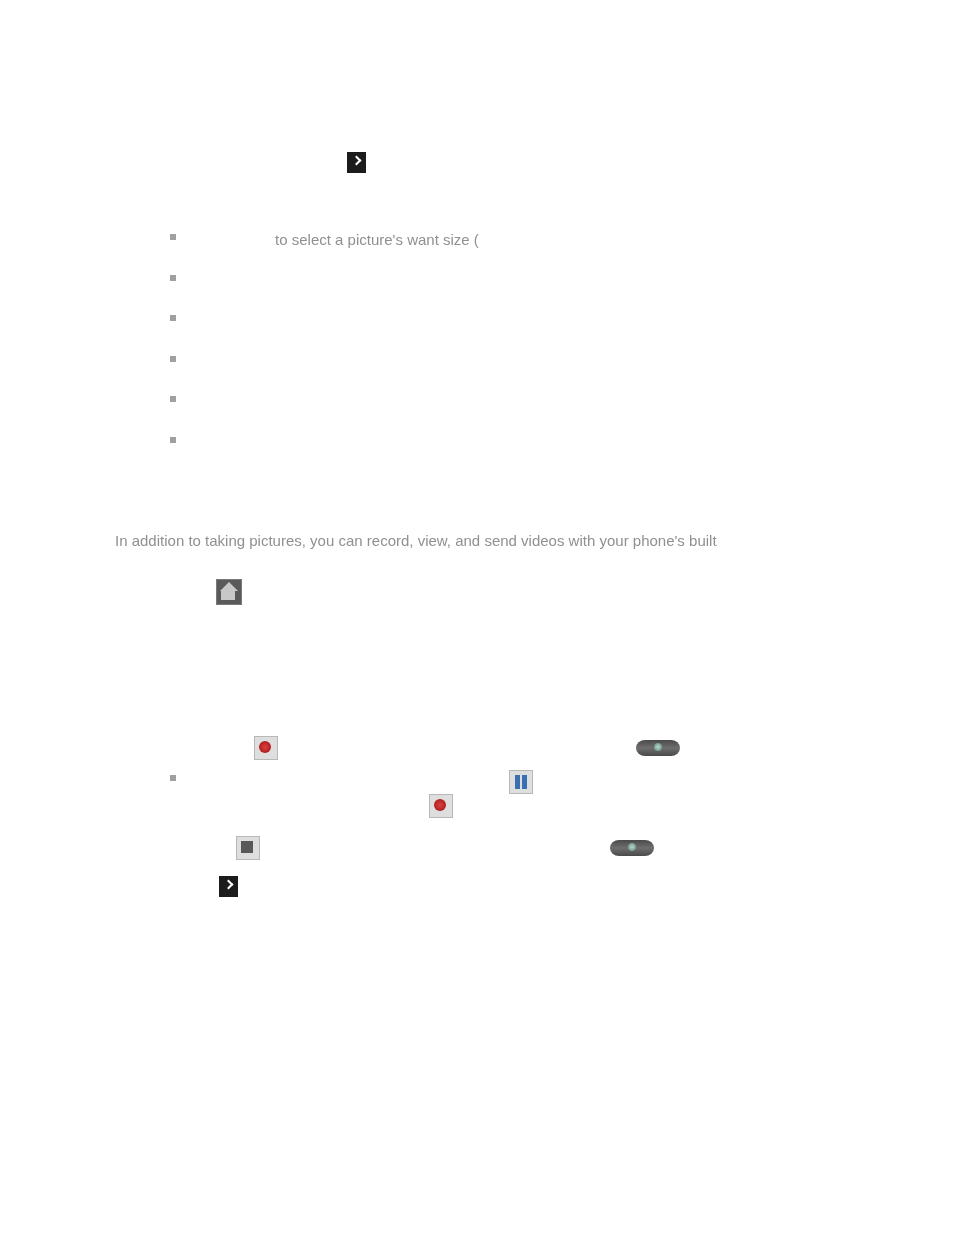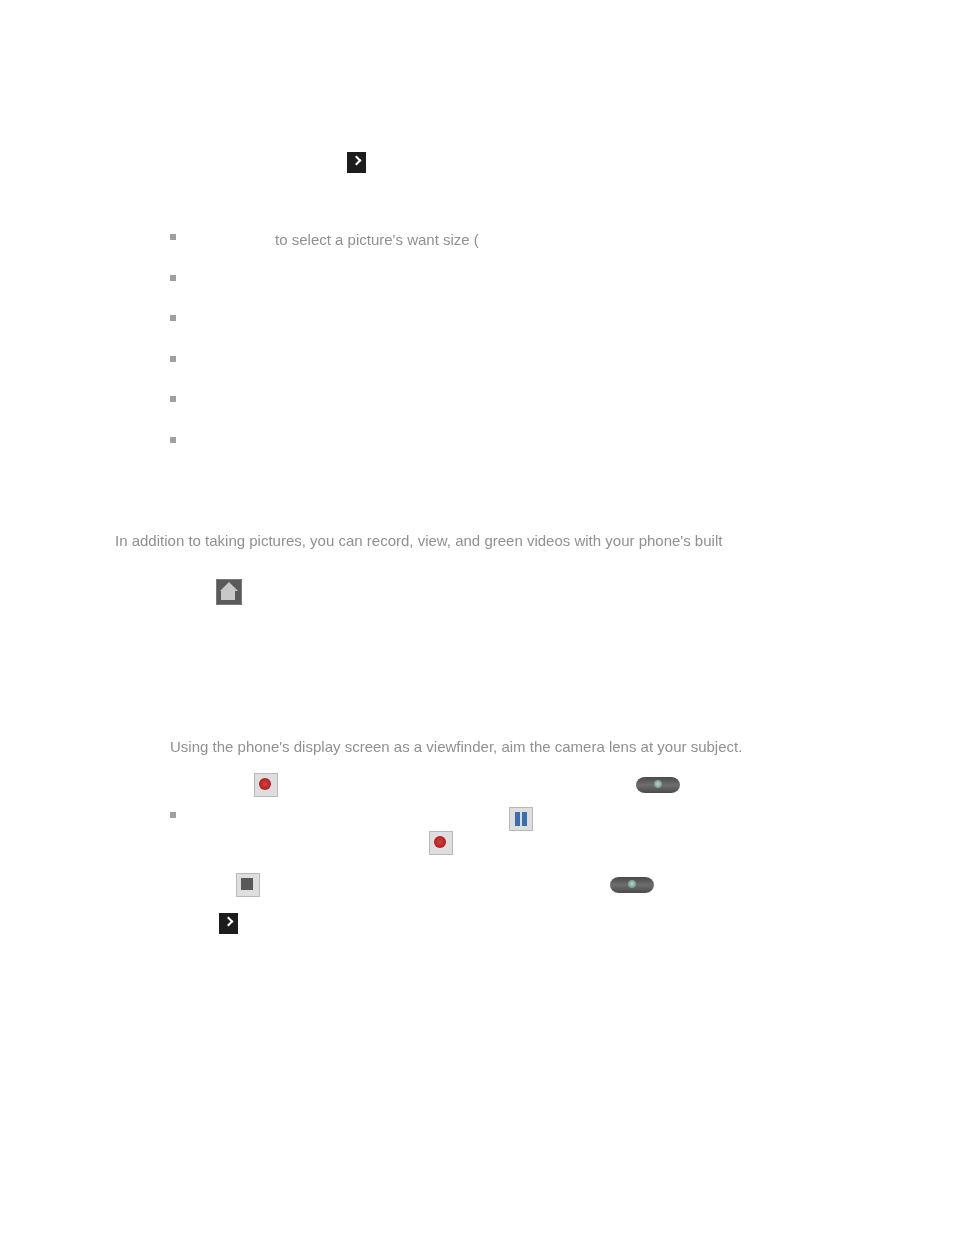--- a/index.html
+++ b/index.html
@@ -230,21 +230,21 @@
         <span>to restore all the camera settings to the default values.</span>
       </li>
     </ul>
   </div>
 
   <div class="spacer18"></div>
 
   <h3 style="margin:0 0 14px 0;font-weight:normal;">Record Videos</h3>
 
   <p class="p">
-    <span class="vis">In addition to taking pictures, you can record, view, and green videos with your phone's built</span><span>-in</span>
+    <span class="vis">In addition to taking pictures, you can record, view, and send videos with your phone's built</span><span>-in</span>
     <span>video camera.</span>
   </p>
 
   <div class="spacer18"></div>
 
   <ol class="num-list">
     <li class="num-item">
       <div class="sub-indent" style="position:relative;">
         <span style="position:absolute;left:-30px;">1.</span>
         <span>Press</span>
@@ -272,21 +272,20 @@
         <span>on the settings panel and select</span>
         <span>Camcorder</span>
         <span>to switch to camcorder</span>
         <span>mode.</span>
       </div>
     </li>
 
     <li class="num-item">
       <div class="sub-indent" style="position:relative;">
         <span style="position:absolute;left:-30px;">3.</span>
-        <span class="vis">Using the phone's display screen as a viewfinder, aim the camera lens at your subject.</span>
       </div>
     </li>
 
     <li class="num-item">
       <div class="sub-indent" style="position:relative;">
         <span style="position:absolute;left:-30px;">4.</span>
         <span>Tap Record</span>
         <span class="icon-img record-icon"></span>
         <span>to begin shooting. Or you can press the camera key</span>
         <span class="icon-img camera-key-icon"></span>

